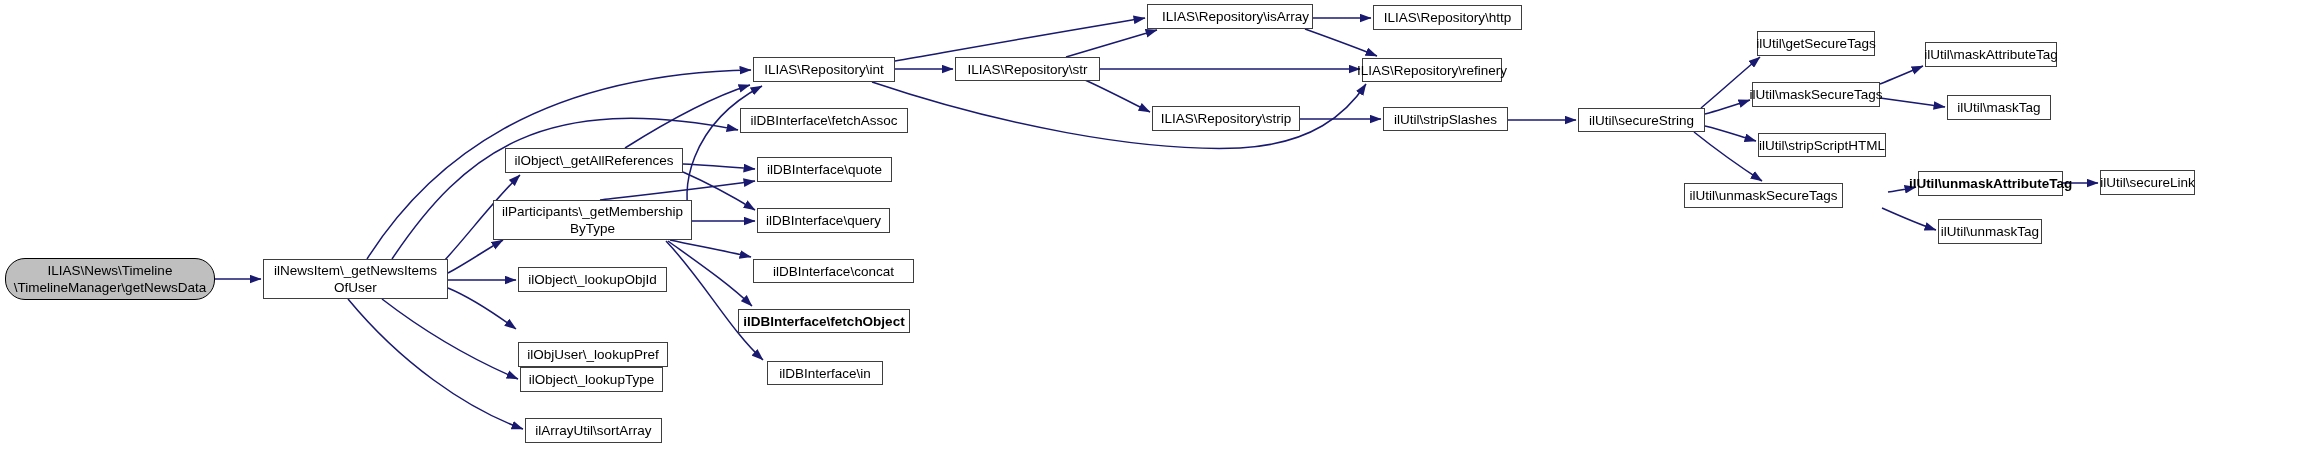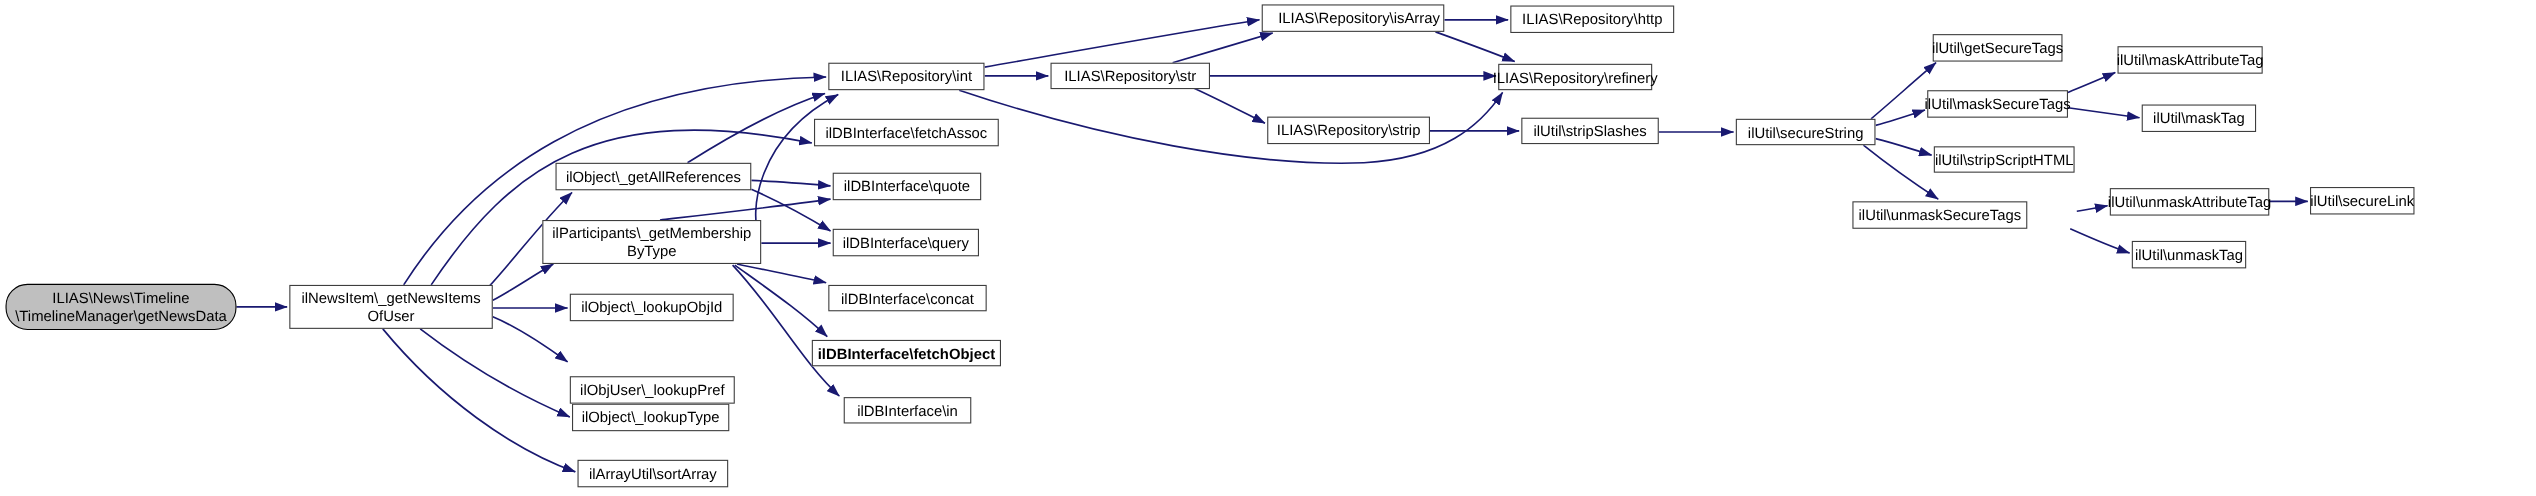--- a/index.html
+++ b/index.html
@@ -85,32 +85,32 @@
     <div class="node" style="left: 493px; top: 200px; width: 199px; height: 40px;">ilParticipants\_getMembership
 ByType</div>
     <div class="node" style="left: 518px; top: 267px; width: 149px; height: 25px;">ilObject\_lookupObjId</div>
     <div class="node" style="left: 518px; top: 318px; width: 150px; height: 25px; margin-top: 24px;">ilObjUser\_lookupPref</div>
     <div class="node" style="left: 520px; top: 367px; width: 143px; height: 25px;">ilObject\_lookupType</div>
     <div class="node" style="left: 525px; top: 418px; width: 137px; height: 25px;">ilArrayUtil\sortArray</div>
     <div class="node" style="left: 753px; top: 57px; width: 142px; height: 25px;">ILIAS\Repository\int</div>
     <div class="node" style="left: 740px; top: 108px; width: 168px; height: 25px;">ilDBInterface\fetchAssoc</div>
     <div class="node" style="left: 757px; top: 157px; width: 135px; height: 25px;">ilDBInterface\quote</div>
     <div class="node" style="left: 757px; top: 208px; width: 133px; height: 25px;">ilDBInterface\query</div>
-    <div class="node" style="left: 753px; top: 259px; width: 144px; height: 24px;">ilDBInterface\concat</div>
+    <div class="node" style="left: 753px; top: 259px; width: 161px; height: 24px;">ilDBInterface\concat</div>
     <div class="node" style="left: 738px; top: 309px; width: 172px; height: 24px; font-weight: bold;">ilDBInterface\fetchObject</div>
     <div class="node" style="left: 767px; top: 361px; width: 116px; height: 24px;">ilDBInterface\in</div>
     <div class="node" style="left: 955px; top: 57px; width: 145px; height: 24px;">ILIAS\Repository\str</div>
     <div class="node" style="left: 1147px; top: 4px; width: 166px; height: 25px; padding-left: 11px;">ILIAS\Repository\isArray</div>
     <div class="node" style="left: 1152px; top: 106px; width: 148px; height: 25px;">ILIAS\Repository\strip</div>
     <div class="node" style="left: 1373px; top: 5px; width: 149px; height: 25px;">ILIAS\Repository\http</div>
     <div class="node" style="left: 1362px; top: 58px; width: 140px; height: 24px;">ILIAS\Repository\refinery</div>
     <div class="node" style="left: 1383px; top: 107px; width: 125px; height: 24px;">ilUtil\stripSlashes</div>
     <div class="node" style="left: 1578px; top: 108px; width: 127px; height: 24px;">ilUtil\secureString</div>
     <div class="node" style="left: 1757px; top: 31px; width: 118px; height: 25px;">ilUtil\getSecureTags</div>
     <div class="node" style="left: 1752px; top: 82px; width: 128px; height: 25px;">ilUtil\maskSecureTags</div>
     <div class="node" style="left: 1758px; top: 133px; width: 128px; height: 24px;">ilUtil\stripScriptHTML</div>
     <div class="node" style="left: 1684px; top: 183px; width: 159px; height: 25px;">ilUtil\unmaskSecureTags</div>
     <div class="node" style="left: 1925px; top: 42px; width: 132px; height: 25px;">ilUtil\maskAttributeTag</div>
     <div class="node" style="left: 1947px; top: 95px; width: 104px; height: 25px;">ilUtil\maskTag</div>
-    <div class="node" style="left: 1918px; top: 171px; width: 145px; height: 25px;">ilUtil\unmaskAttributeTag</div>
+    <div class="node" style="left: 1918px; top: 171px; width: 145px; height: 25px; font-weight: bold;">ilUtil\unmaskAttributeTag</div>
     <div class="node" style="left: 1938px; top: 219px; width: 104px; height: 25px;">ilUtil\unmaskTag</div>
     <div class="node" style="left: 2100px; top: 170px; width: 95px; height: 25px;">ilUtil\secureLink</div>
   </div>
 
 </body></html>

